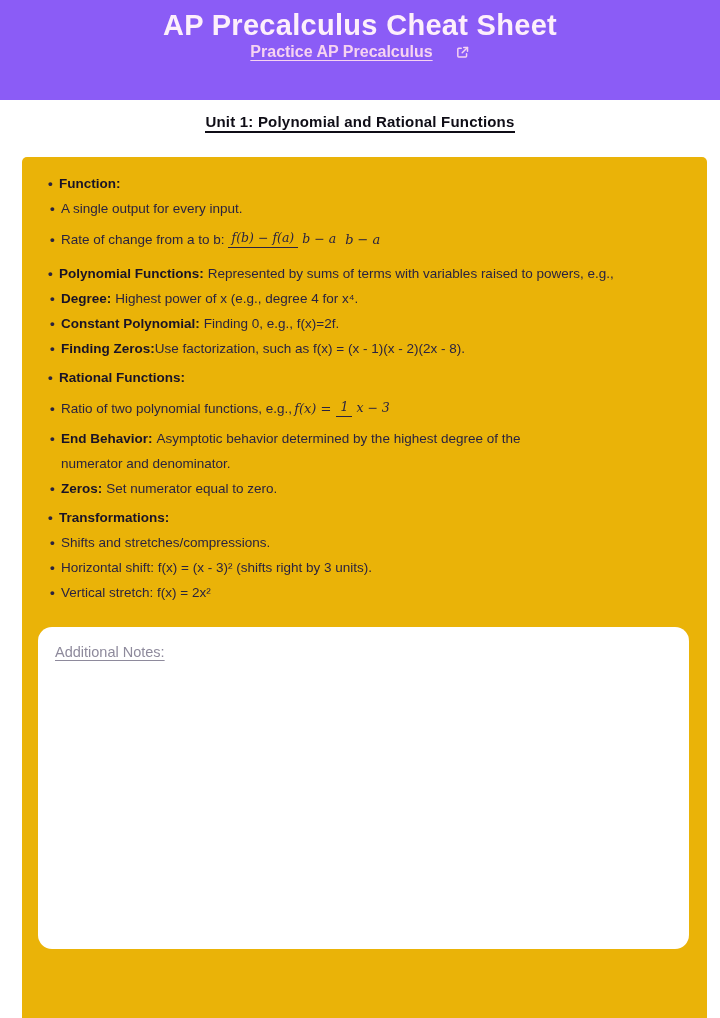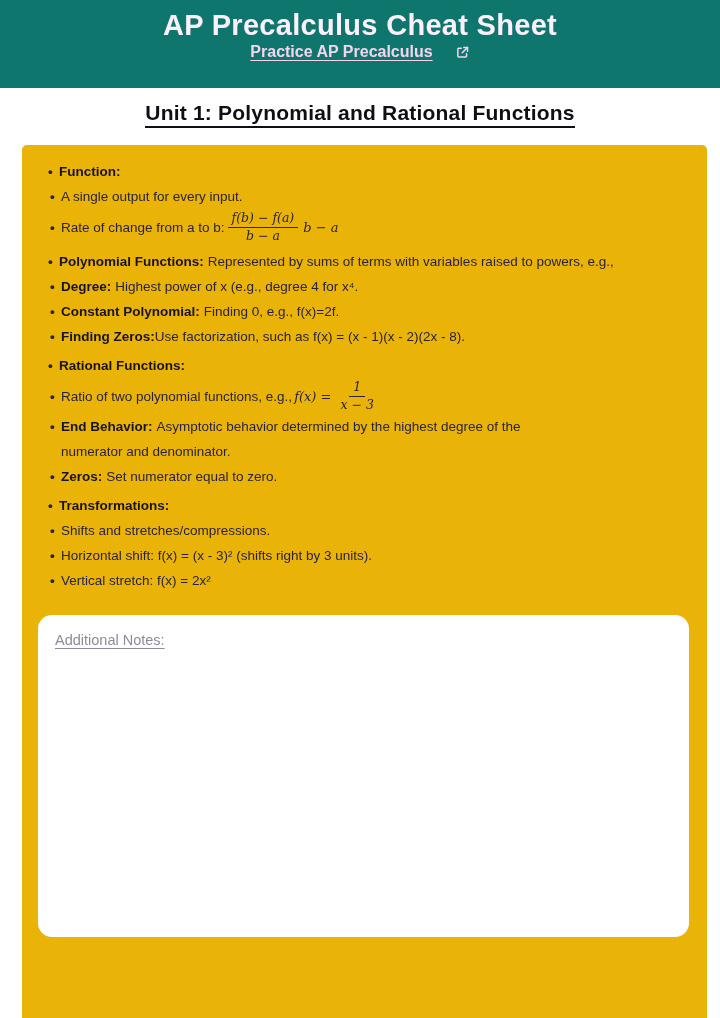--- a/index.html
+++ b/index.html
@@ -7,43 +7,43 @@
   body {
     width: 720px; height: 1018px;
     background: #ffffff;
     font-family: "Liberation Sans", sans-serif;
     color: #2a2340;
     overflow: hidden;
   }
 
   
   .header {
-    width: 720px; height: 88px;
-    background: #0f766e;
+    width: 720px; height: 100px;
+    background: #8b5cf6;
     text-align: center;
   }
   .header-title {
     margin: 0; padding-top: 9px;
     font-size: 29px; font-weight: bold;
     color: #fdeffb; letter-spacing: 0.3px;
   }
   .link-row { margin-top: 1px; }
   .practice-link {
     display: inline-flex; align-items: center; gap: 22px;
     color: #f6d3f1; font-size: 16px; font-weight: bold;
     text-decoration: underline; text-underline-offset: 3px;
     cursor: pointer;
   }
   .ext-icon { display: inline-flex; }
 
   
   .unit-title-row { text-align: center; margin-top: 13px; height: 24px; }
   .unit-title {
     display: inline-block;
-    font-size: 21px; font-weight: bold; color: #0f0d16;
+    font-size: 15px; font-weight: bold; color: #0f0d16;
     border-bottom: 2px solid #0f0d16; padding-bottom: 1px;
     letter-spacing: 0.2px;
   }
 
   
   .sheet {
     position: relative;
     margin: 20px 0 0 22px;
     width: 685px; height: 913px;
     background: #eab308;
@@ -62,21 +62,21 @@
   .lbl { font-weight: bold; color: #191327; margin-right: 4px; }
   .lbl.tight { margin-right: 0; }
   .txtwrap { display: inline; }
   .blockline { display: block; }
 
   .math {
     font-family: "DejaVu Serif", serif; font-style: italic;
     font-size: 13px; margin: 0 2px;
   }
   .frac {
-    display: inline-flex; flex-direction: column; align-items: center;
+    display: inline-flex; flex-direction: row; align-items: center;
     font-family: "DejaVu Serif", serif; font-style: italic;
     font-size: 12.5px; line-height: 1.3;
     vertical-align: middle; margin: 0 3px;
   }
   .frac .num { padding: 0 4px; border-bottom: 1.3px solid #2a2340; }
   .frac .den { padding: 0 4px; }
 
   
   .notes-box {
     position: absolute; left: 16px; top: 470px;

